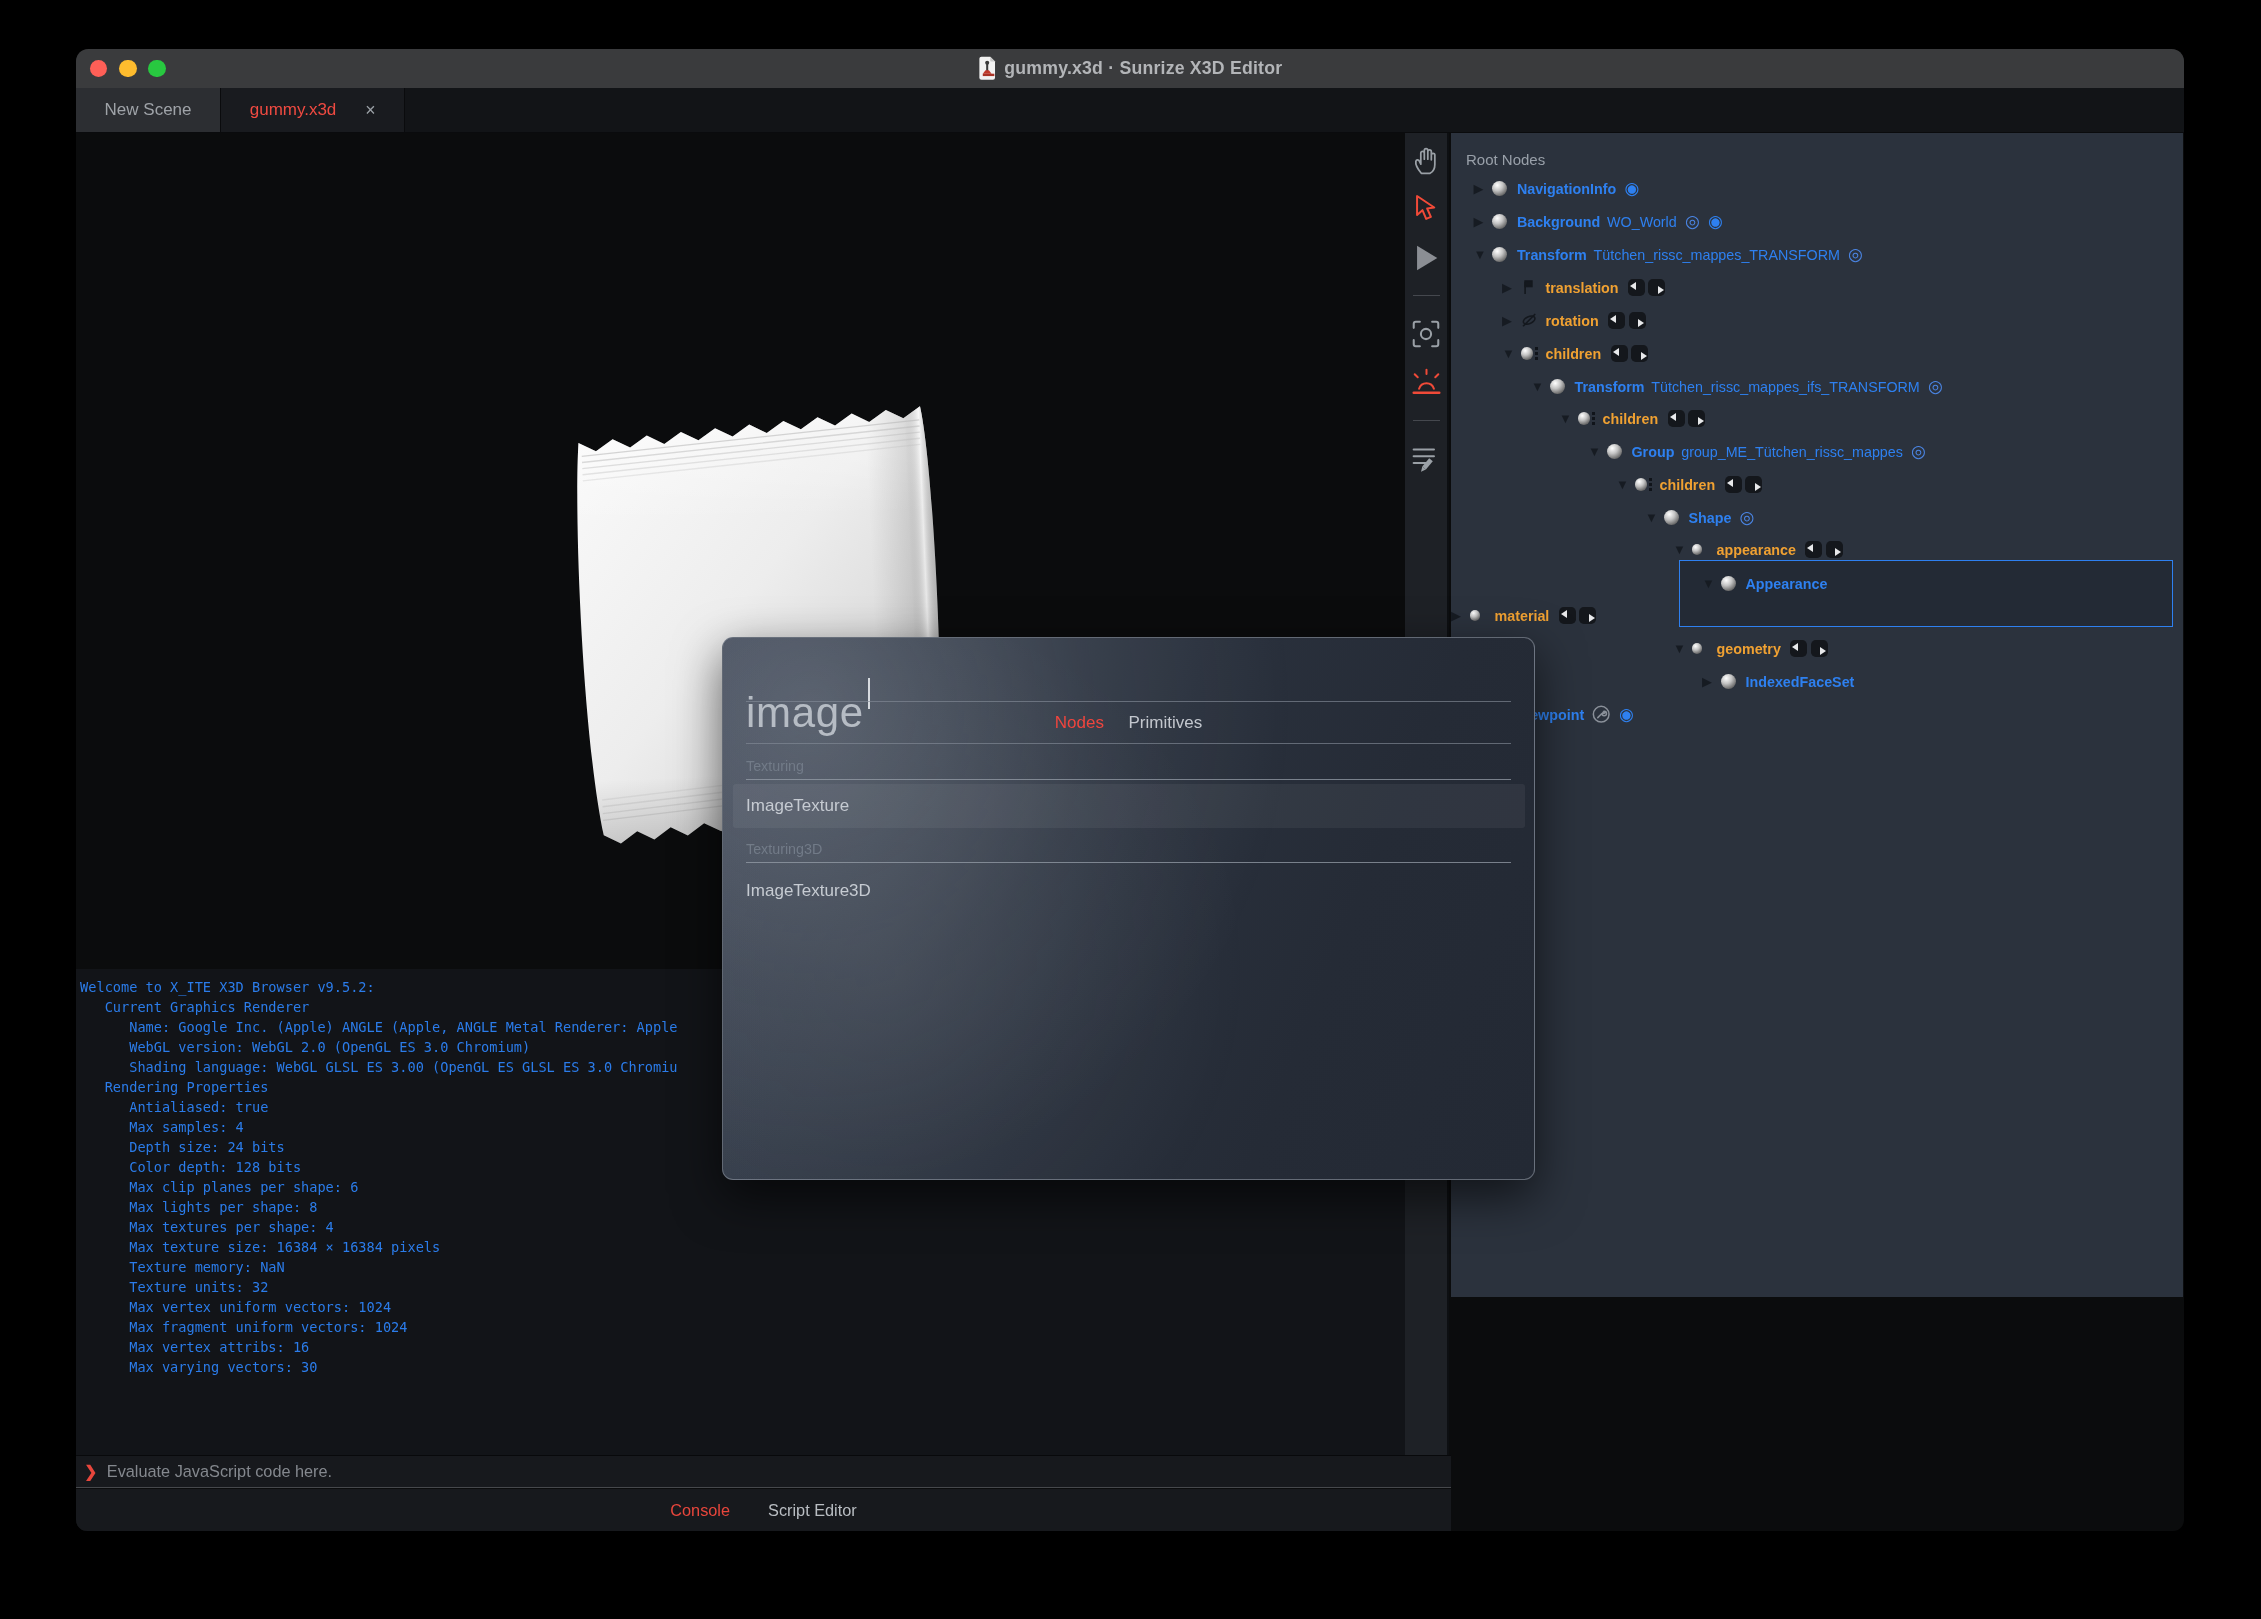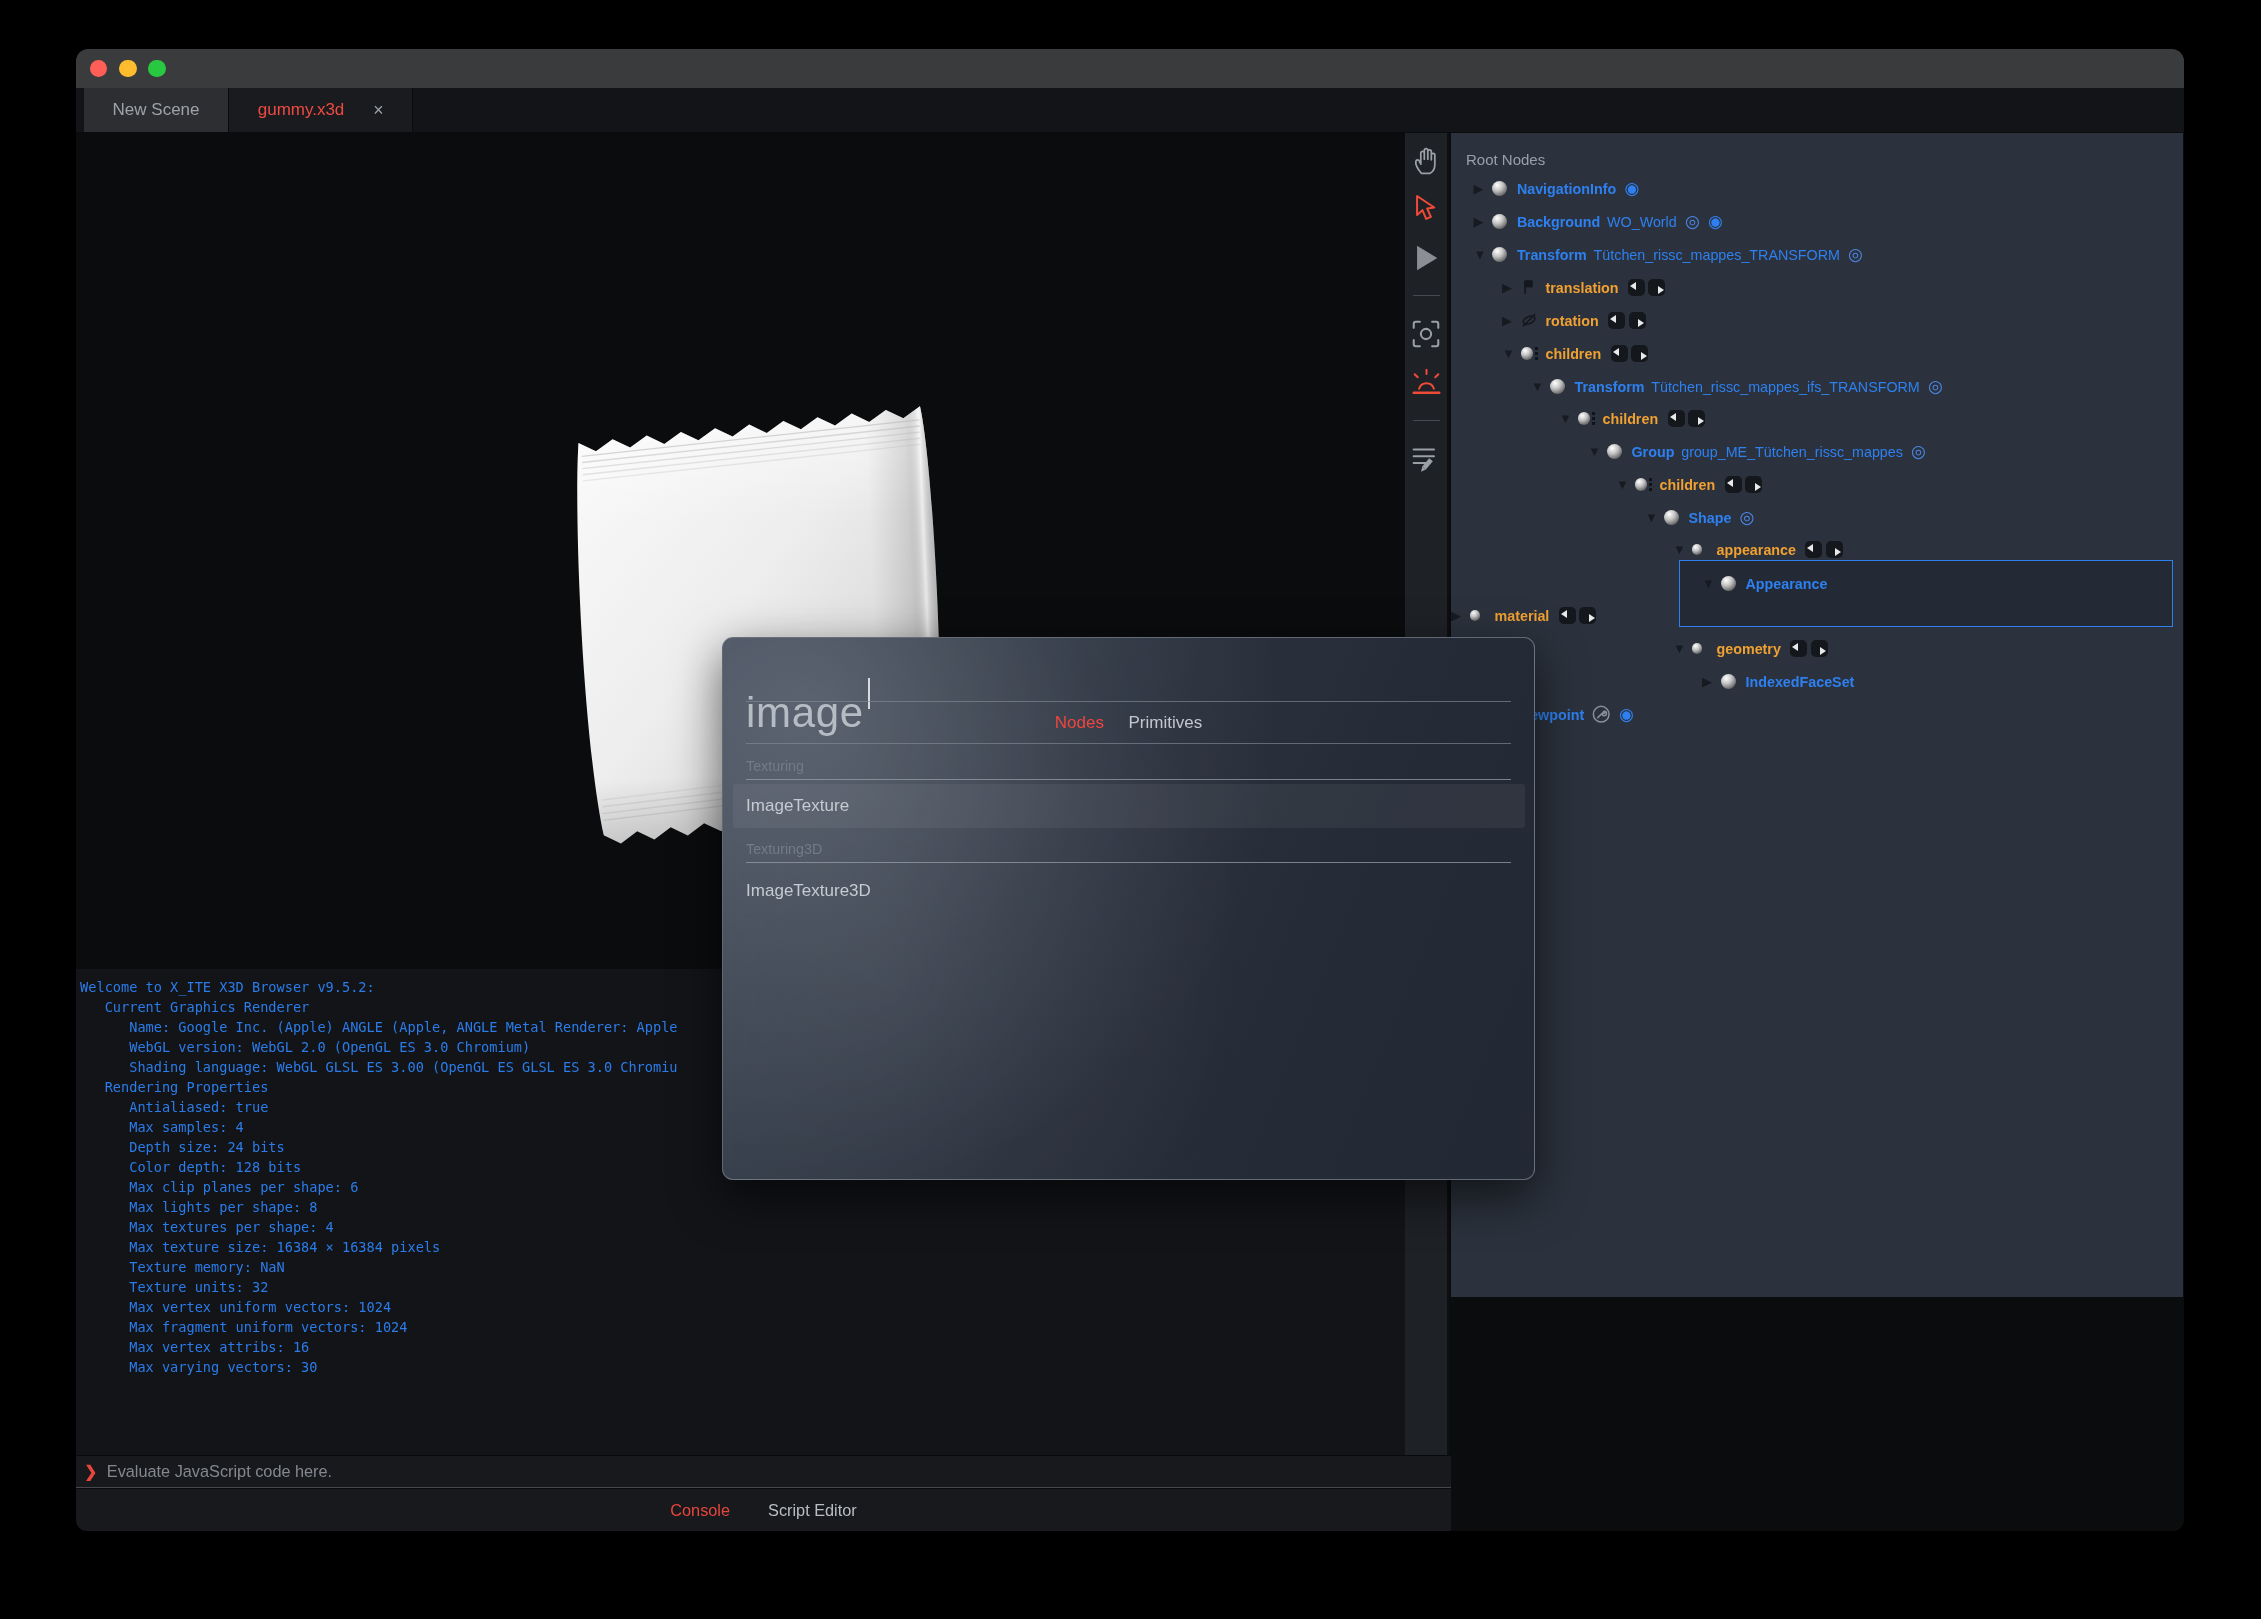--- a/index.html
+++ b/index.html
@@ -5,21 +5,21 @@
   html,body{margin:0;padding:0;background:#000;}
   body{width:2261px;height:1619px;position:relative;font-family:"Liberation Sans",sans-serif;overflow:hidden;}
   .window{position:absolute;left:76px;top:49px;width:2108px;height:1482px;border-radius:12.2px 12.2px 11px 11px;overflow:hidden;background:#0b0c0d;box-shadow:0 20.4px 61px rgba(0,0,0,.8);}
   
   .titlebar{position:absolute;left:0;top:0;width:100%;height:39px;background:#3a3b3d;border-bottom:0.7px solid #26272a;display:flex;align-items:center;}
   .lights{position:absolute;left:13.6px;top:0;height:39px;display:flex;align-items:center;gap:11.6px;}
   .light{width:17.7px;height:17.7px;border-radius:50%;}
   .titlewrap{width:100%;display:flex;justify-content:center;align-items:center;gap:8.2px;}
   .titletext{color:#b3b5b8;font-size:17.7px;font-weight:bold;letter-spacing:0.2px;}
   
-  .tabbar{position:absolute;left:0;top:39px;width:100%;height:44px;background:#121417;display:flex;border-bottom:1.4px solid #0a0b0d;padding-left:8px;}
+  .tabbar{position:absolute;left:0;top:39px;width:100%;height:44px;background:#121417;display:flex;border-bottom:1.4px solid #0a0b0d;}
   .tab{height:100%;display:flex;align-items:center;padding:0 28.6px;font-size:17px;border-right:1.4px solid #0a0b0d;}
   .tab.newscene{background:#2c2e32;color:#9fa3a8;}
   .tab.filetab{background:#191b1f;color:#ef4a41;gap:29px;}
   .tab .close{color:#9aa0a6;font-size:17.7px;}
   
   .main{position:absolute;left:0;top:84px;width:2108px;height:1398px;}
   .leftpane{position:absolute;left:0;top:0;width:1375px;height:1398px;background:#0b0c0d;}
   .viewport{position:absolute;left:0;top:0;width:1329px;height:836px;background:#0b0c0d;overflow:hidden;}
   .pouch{position:absolute;left:498px;top:260px;z-index:5;transform:rotate(-2.5deg);}
   .toolstrip{position:absolute;left:1329px;top:0;width:44px;height:1322px;background:#1e2126;display:flex;flex-direction:column;align-items:center;padding-top:12.2px;box-sizing:border-box;gap:17.7px;border-right:2.7px solid #0d0f12;}
@@ -78,20 +78,33 @@
 <body>
 
 <div class="window">
 
   <div class="titlebar">
     <div class="lights">
         <span class="light" style="background: rgb(255, 95, 87);"></span>
         <span class="light" style="background: rgb(254, 188, 46);"></span>
         <span class="light" style="background: rgb(40, 200, 64);"></span>
       </div>
+    <div class="titlewrap">
+      <span>
+        <svg width="18.4" height="24.5" viewBox="0 0 27 36">
+          <path d="M2 4 a3 3 0 0 1 3-3 h13 l7 7 v24 a3 3 0 0 1-3 3 H5 a3 3 0 0 1-3-3 z" fill="#f2f2f2"></path>
+          <path d="M18 1 l7 7 h-6 a1 1 0 0 1-1-1 z" fill="#c9c9c9"></path>
+          <rect x="12" y="10" width="3" height="12" fill="#3a3a3a"></rect>
+          <circle cx="13.5" cy="10" r="3" fill="#3a3a3a"></circle>
+          <path d="M7 26 l4-5 h5 l4 5 z" fill="#c0392b"></path>
+          <rect x="7" y="26" width="17" height="3.5" fill="#a93226"></rect>
+        </svg>
+      </span>
+      <span class="titletext">gummy.x3d · Sunrize X3D Editor</span>
+    </div>
   </div>
 
   <div class="tabbar">
     <div class="tab newscene">
       <span>New Scene</span>
     </div>
     <div class="tab filetab">
       <span>gummy.x3d</span>
       <span class="close">×</span>
     </div>

